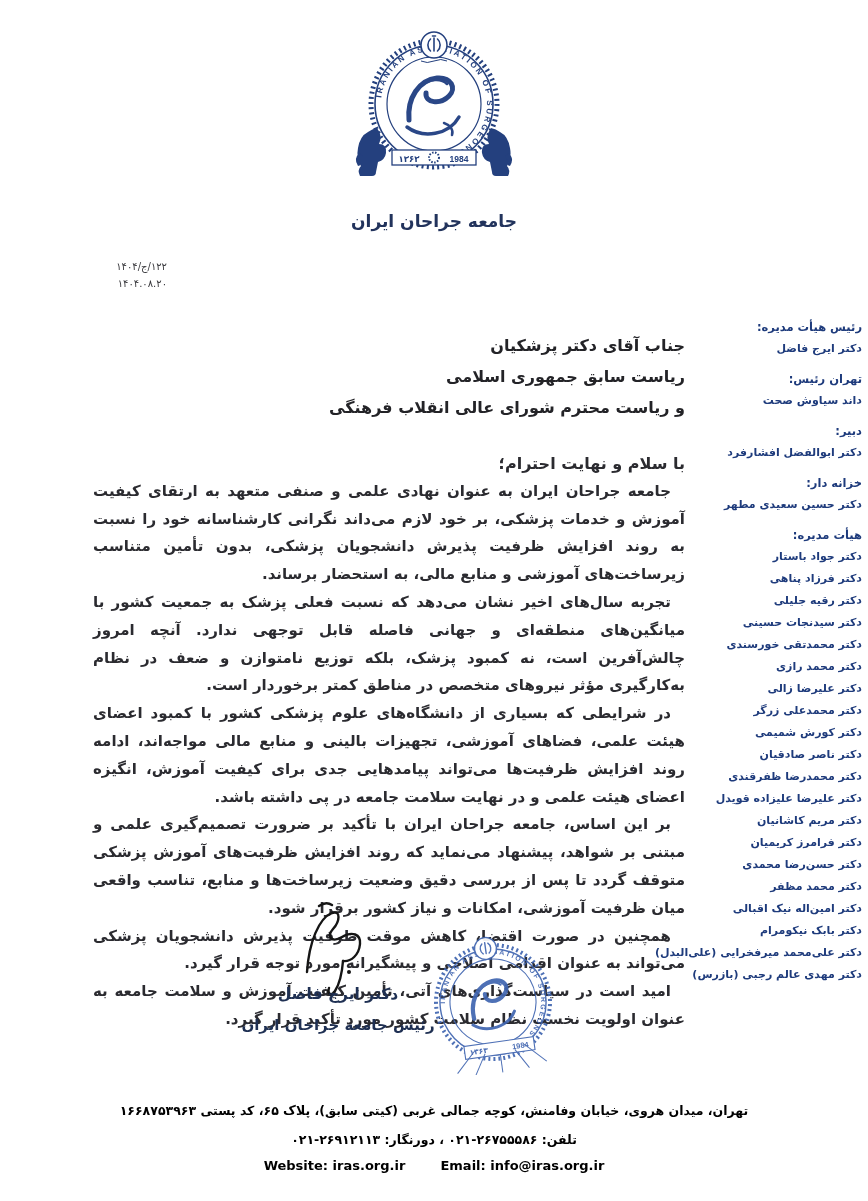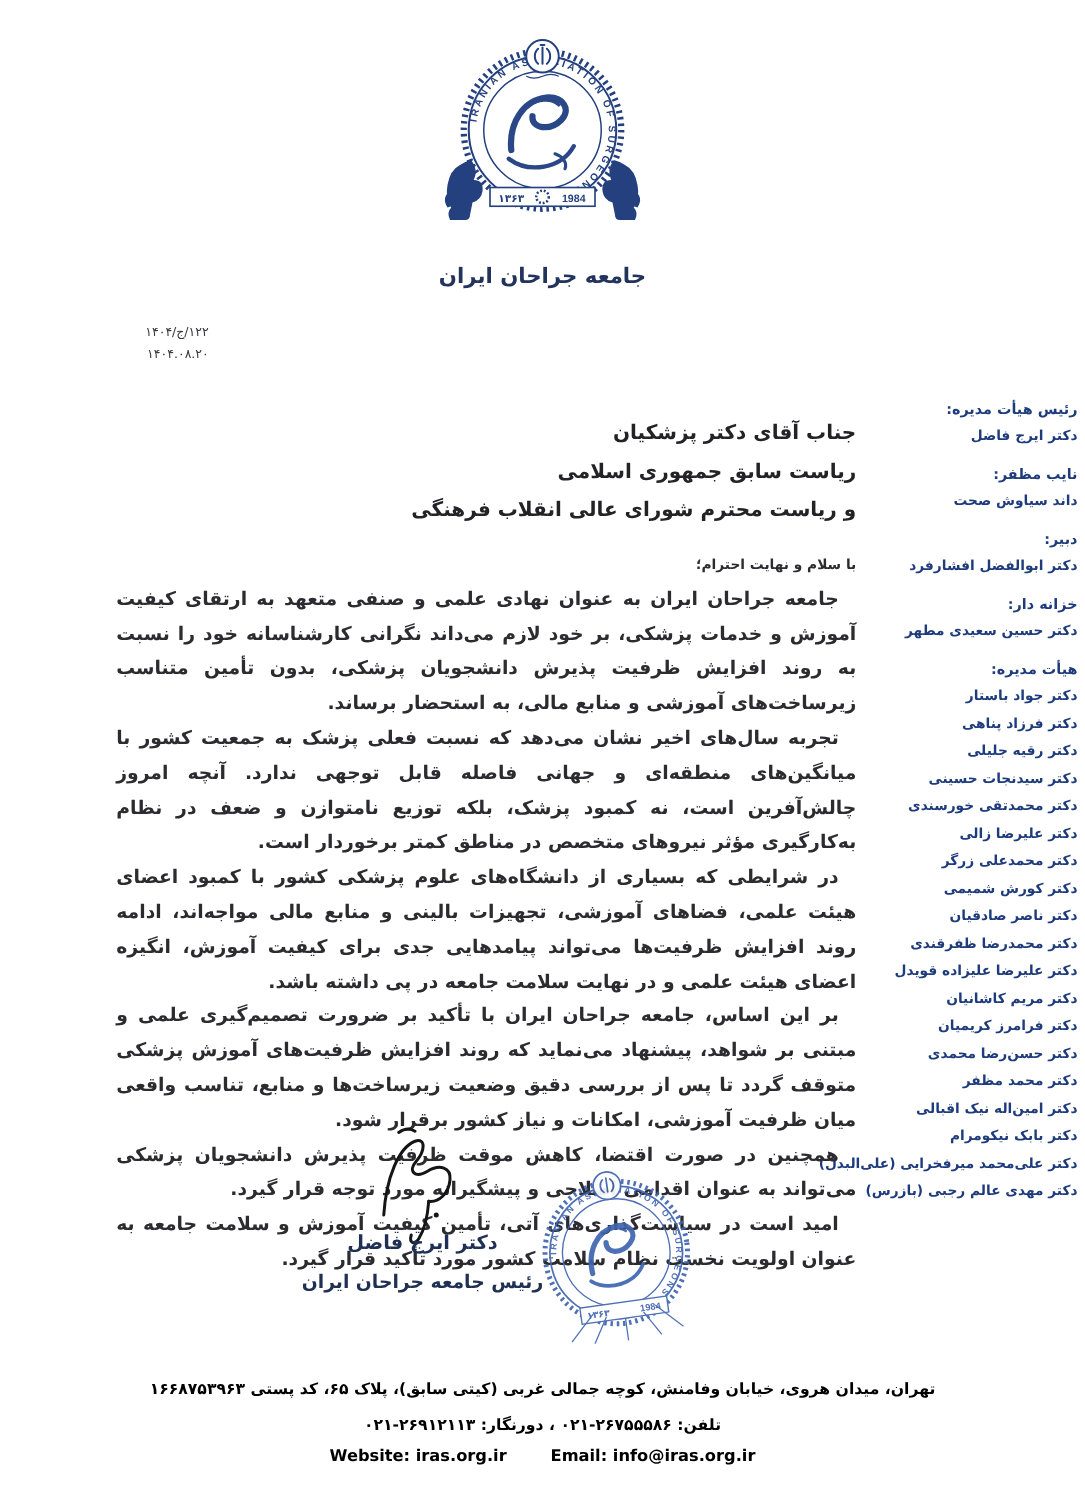--- a/index.html
+++ b/index.html
@@ -18,21 +18,21 @@
   
   .sidebar { position:absolute; top:316px; right:6px; width:196px; direction:rtl; text-align:right;
              color:#1e3b7c; }
   .sb-h { font-size:11.5px; font-weight:bold; line-height:22px; margin-top:8px; white-space:nowrap; }
   .sb-h:first-child { margin-top:0; }
   .sb-n { font-size:11px; font-weight:bold; line-height:22px; white-space:nowrap; }
 
   
   .letter { position:absolute; top:330px; right:183px; width:592px; direction:rtl; color:#2b2b30; }
   .recip { font-size:16px; font-weight:bold; line-height:31px; color:#232327; }
-  .salutation { margin-top:15px; font-size:11px; font-weight:bold; line-height:27.8px; }
+  .salutation { margin-top:27px; font-size:16px; font-weight:bold; line-height:27.8px; }
   .para { font-size:15px; font-weight:bold; line-height:27.8px; text-align:justify; text-indent:14px; }
 
   
   .sig-svg { position:absolute; top:900px; left:285px; }
   .sigblock { position:absolute; top:984px; left:238px; width:200px; text-align:center; direction:rtl; color:#1f3053; }
   .sig-name { font-size:15.5px; font-weight:bold; line-height:20px; }
   .sig-title { margin-top:11px; font-size:15px; font-weight:bold; line-height:20px; }
   .stamp-svg { position:absolute; top:930px; left:408px; opacity:.92; }
 
   
@@ -98,32 +98,33 @@
   </div>
 
   <div class="ref">
     <div>۱۲۲/ج/۱۴۰۴</div>
     <div>۱۴۰۴.۰۸.۲۰</div>
   </div>
 
   <div class="sidebar">
       <div class="sb-h">رئیس هیأت مدیره:</div>
       <div class="sb-n">دکتر ایرج فاضل</div>
-      <div class="sb-h">نایب مظفر:</div>
+      <div class="sb-h">تهران رئیس:</div>
       <div class="sb-n">داند سیاوش صحت</div>
       <div class="sb-h">دبیر:</div>
       <div class="sb-n">دکتر ابوالفضل افشارفرد</div>
       <div class="sb-h">خزانه دار:</div>
       <div class="sb-n">دکتر حسین سعیدی مطهر</div>
       <div class="sb-h">هیأت مدیره:</div>
       <div class="sb-n">دکتر جواد باستار</div>
       <div class="sb-n">دکتر فرزاد پناهی</div>
       <div class="sb-n">دکتر رقیه جلیلی</div>
       <div class="sb-n">دکتر سیدنجات حسینی</div>
       <div class="sb-n">دکتر محمدتقی خورسندی</div>
+      <div class="sb-n">دکتر محمد رازی</div>
       <div class="sb-n">دکتر علیرضا زالی</div>
       <div class="sb-n">دکتر محمدعلی زرگر</div>
       <div class="sb-n">دکتر کورش شمیمی</div>
       <div class="sb-n">دکتر ناصر صادقیان</div>
       <div class="sb-n">دکتر محمدرضا ظفرقندی</div>
       <div class="sb-n">دکتر علیرضا علیزاده قویدل</div>
       <div class="sb-n">دکتر مریم کاشانیان</div>
       <div class="sb-n">دکتر فرامرز کریمیان</div>
       <div class="sb-n">دکتر حسن‌رضا محمدی</div>
       <div class="sb-n">دکتر محمد مظفر</div>

